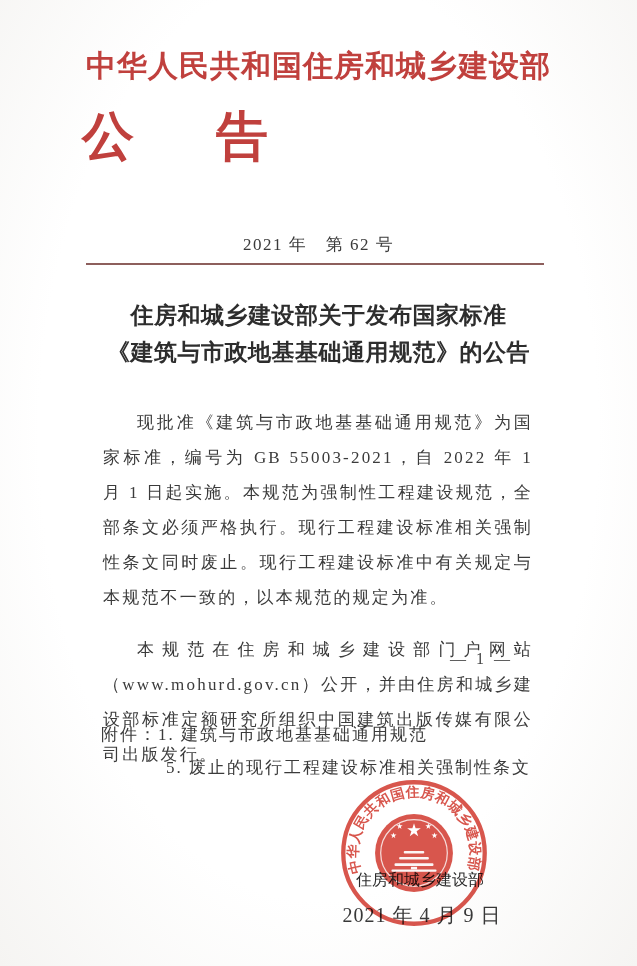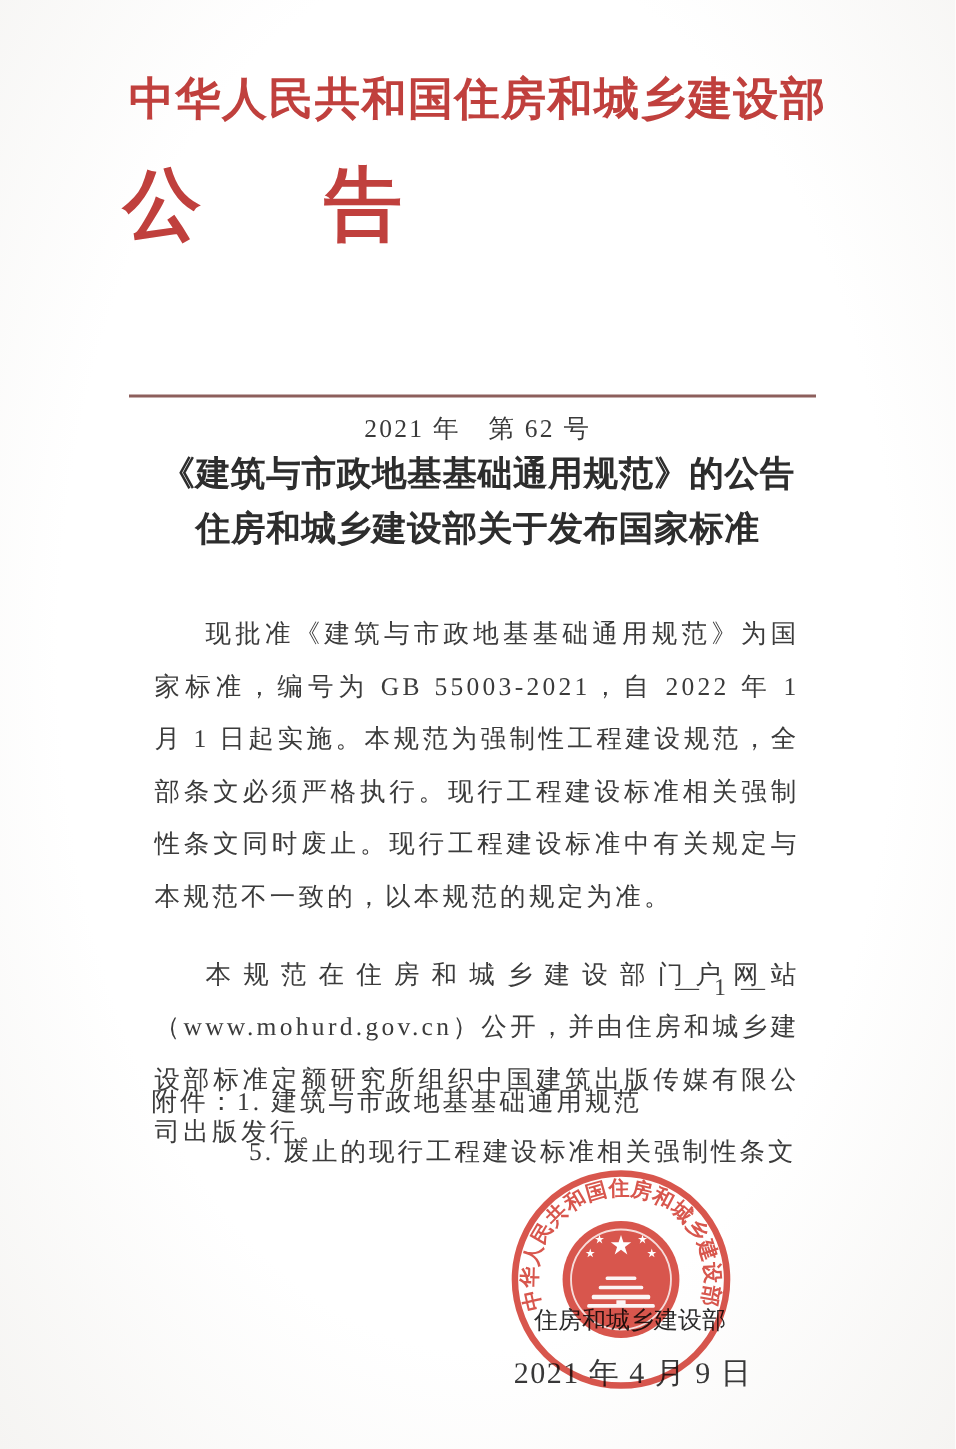--- a/index.html
+++ b/index.html
@@ -22,21 +22,21 @@
   .announcement-word {
     position:absolute; top:102px; left:0; width:100%;
     text-align:left;
     font-size:52px; font-weight:700;
     color:#c0403d;
     letter-spacing:82px; text-indent:82px;
   }
   .issue-number {
     position:absolute; top:233px; left:0; width:100%;
     text-align:center;
-    font-size:17px; color:#3a3a3a; letter-spacing:1.5px;margin-top:41px;
+    font-size:17px; color:#3a3a3a; letter-spacing:1.5px;
   }
   .header-rule {
     position:absolute; top:263px; left:86px; width:458px; height:2px;
     background:#8d5f5c;
   }
   .doc-title {
     position:absolute; top:297px; left:40px; right:40px;
     text-align:center;
     font-size:23px; font-weight:700; line-height:37px;
     color:#2d2d2d; letter-spacing:0.5px;
@@ -77,22 +77,22 @@
 
   <div class="ministry-header">中华人民共和国住房和城乡建设部</div>
 
   <div class="announcement-word">公告</div>
 
   <div class="issue-number">2021 年　第 62 号</div>
 
   <div class="header-rule"></div>
 
   <div class="doc-title">
+    <div>住房和城乡建设部关于发布国家标准</div>
     <div>《建筑与市政地基基础通用规范》的公告</div>
-    <div>住房和城乡建设部关于发布国家标准</div>
   </div>
 
   <div class="body-text">
     <p>现批准《建筑与市政地基基础通用规范》为国家标准，编号为 GB 55003-2021，自 2022 年 1 月 1 日起实施。本规范为强制性工程建设规范，全部条文必须严格执行。现行工程建设标准相关强制性条文同时废止。现行工程建设标准中有关规定与本规范不一致的，以本规范的规定为准。</p>
     <p>本规范在住房和城乡建设部门户网站（www.mohurd.gov.cn）公开，并由住房和城乡建设部标准定额研究所组织中国建筑出版传媒有限公司出版发行。</p>
   </div>
 
   <div class="page-number">— 1 —</div>
 
   <div class="attachments">

